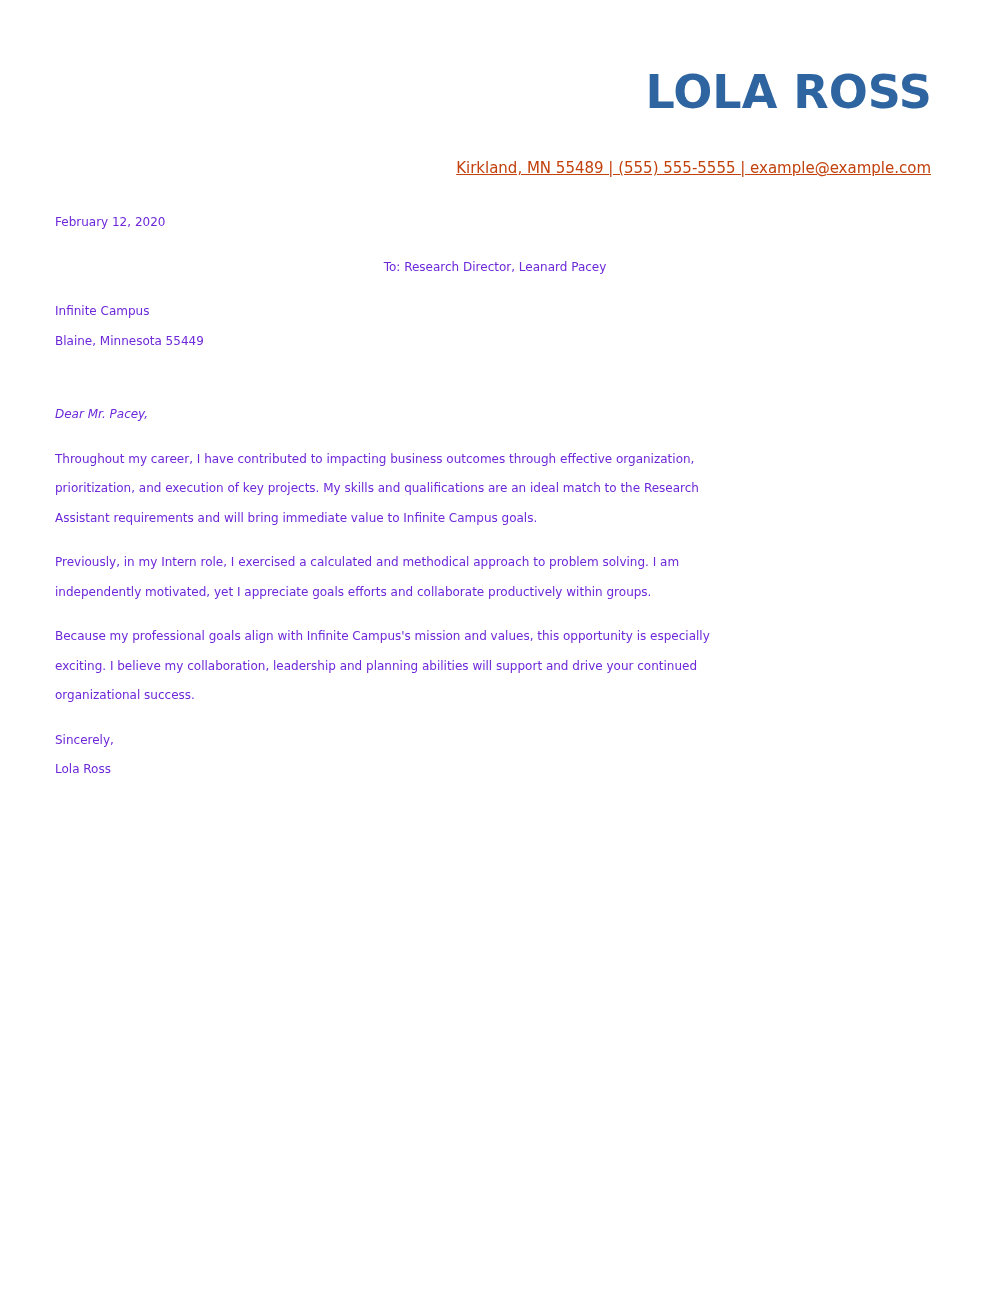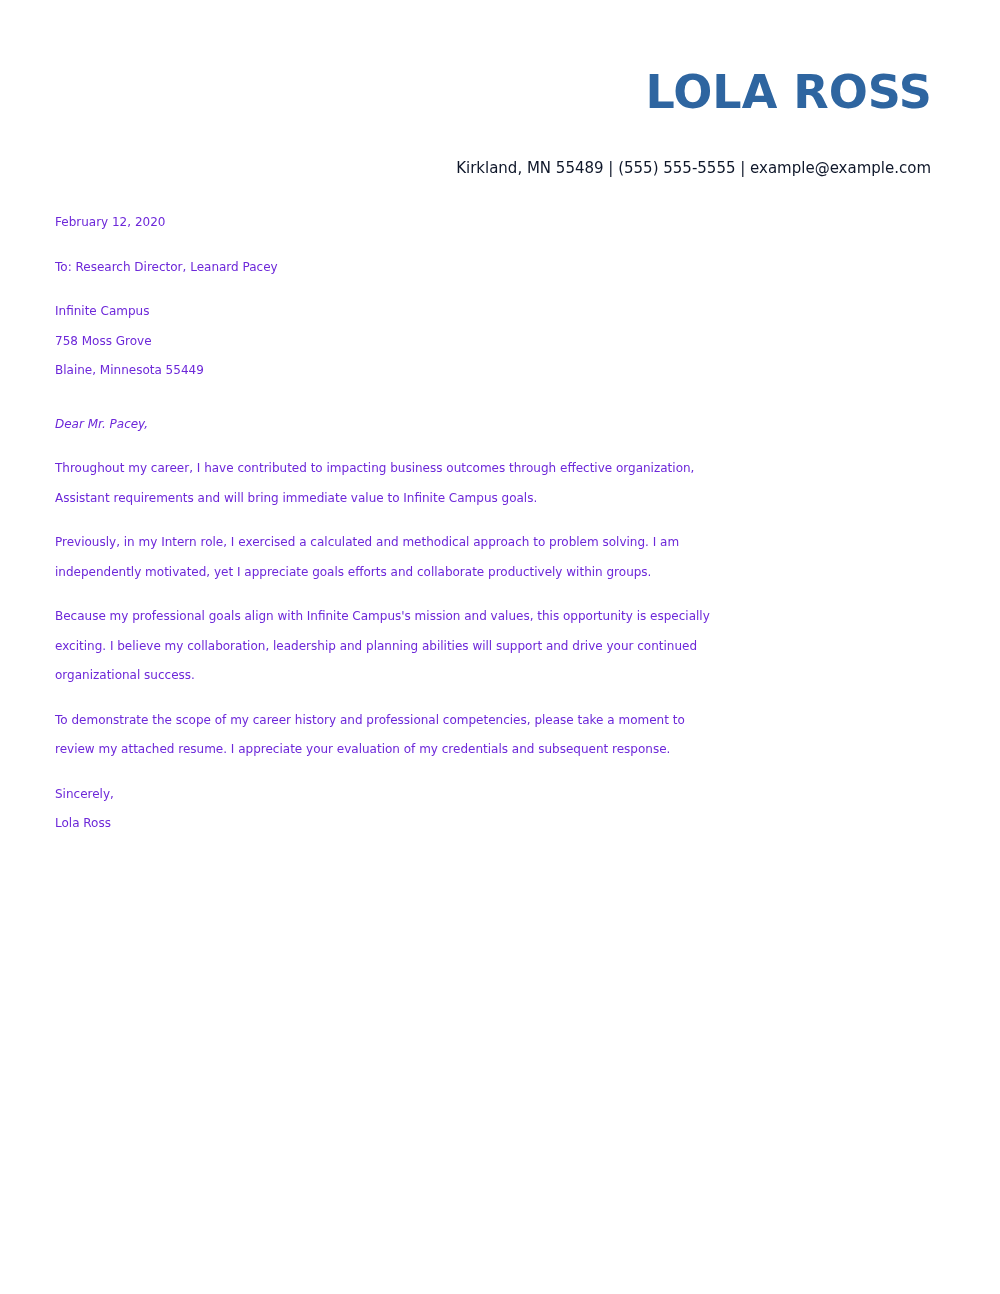--- a/index.html
+++ b/index.html
@@ -2,64 +2,60 @@
 <html><head>
   <meta charset="utf-8">
   <style>
     html, body { margin: 0; padding: 0; background: #ffffff; }
     body { width: 1000px; height: 1294px; position: relative; overflow: hidden;
       font-family: "DejaVu Sans", sans-serif; color: #555555; }
     .name { position: absolute; right: 68px; top: 62px; margin: 0;
       font-family: "DejaVu Sans", sans-serif; font-weight: bold; font-size: 46px;
       color: #2e65a0; letter-spacing: 0px; line-height: 60px; }
     .contact { position: absolute; right: 69px; top: 157px; font-size: 15px;
-      color: #0f172a; line-height: 22px; white-space: nowrap; }
+      color: #c2410c; line-height: 22px; white-space: nowrap; text-decoration: underline; }
     .body { position: absolute; left: 55px; top: 208px; width: 880px;
       font-size: 12px; line-height: 29.5px; color: #6d28d9; }
     .line { white-space: nowrap; }
     p { margin: 0; }
     .date { margin-bottom: 15px; }
-    .to { margin-bottom: 15px; }
-    .addr { margin-bottom: 24px; }
+    .to { margin-bottom: 15px; text-align: center; }
+    .addr { margin-bottom: 44px; }
     .salut { margin-bottom: 15px; font-style: italic; }
     .para { margin-bottom: 15px; }
     .para.extra { }
     .closing { }
   </style>
 </head>
 <body>
 
 <h1 class="name">LOLA ROSS</h1>
 <div class="contact">Kirkland, MN 55489 | (555) 555-5555 | example@example.com</div>
 
 <div class="body">
   <p class="date">February 12, 2020</p>
   <p class="to">To:  Research Director,  Leanard Pacey</p>
   <div class="addr">
     <div class="line">Infinite Campus</div>
-    <div class="line">758 Moss Grove</div>
     <div class="line">Blaine, Minnesota 55449</div>
   </div>
   <p class="salut">Dear Mr. Pacey,</p>
 
   <div class="para">
     <div class="line">Throughout my career, I have contributed to impacting business outcomes through effective organization,</div>
+    <div class="line">prioritization, and execution of key projects. My skills and qualifications are an ideal match to the Research</div>
     <div class="line">Assistant requirements and will bring immediate value to Infinite Campus goals.</div>
   </div>
   <div class="para extra">
     <div class="line">Previously, in my Intern role, I exercised a calculated and methodical approach to problem solving. I am</div>
     <div class="line">independently motivated, yet I appreciate goals efforts and collaborate productively within groups.</div>
   </div>
   <div class="para">
     <div class="line">Because my professional goals align with Infinite Campus's mission and values, this opportunity is especially</div>
     <div class="line">exciting. I believe my collaboration, leadership and planning abilities will support and drive your continued</div>
     <div class="line">organizational success.</div>
   </div>
-  <div class="para">
-    <div class="line">To demonstrate the scope of my career history and professional competencies, please take a moment to</div>
-    <div class="line">review my attached resume. I appreciate your evaluation of my credentials and subsequent response.</div>
-  </div>
 
   <div class="closing">
     <div class="line">Sincerely,</div>
     <div class="line">Lola Ross</div>
   </div>
 </div>
 
 </body></html>

